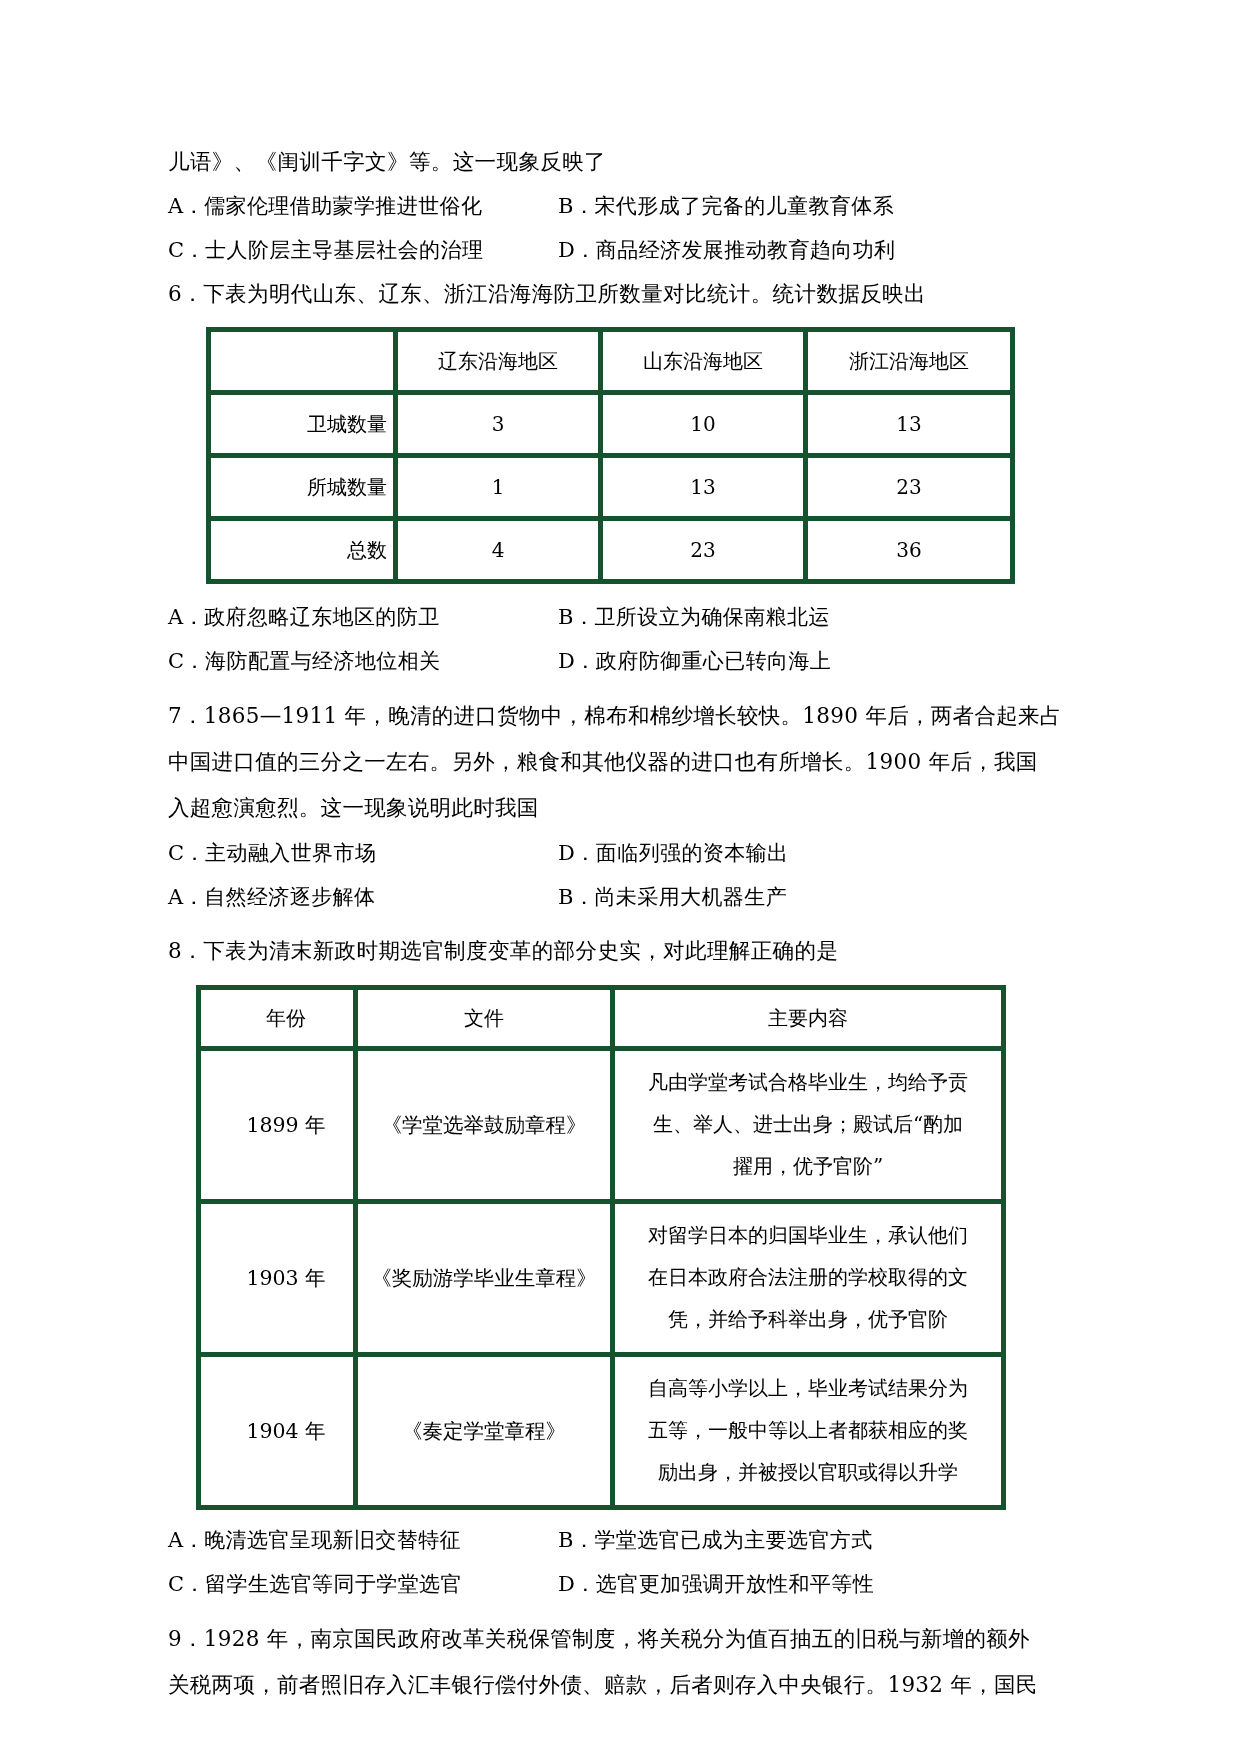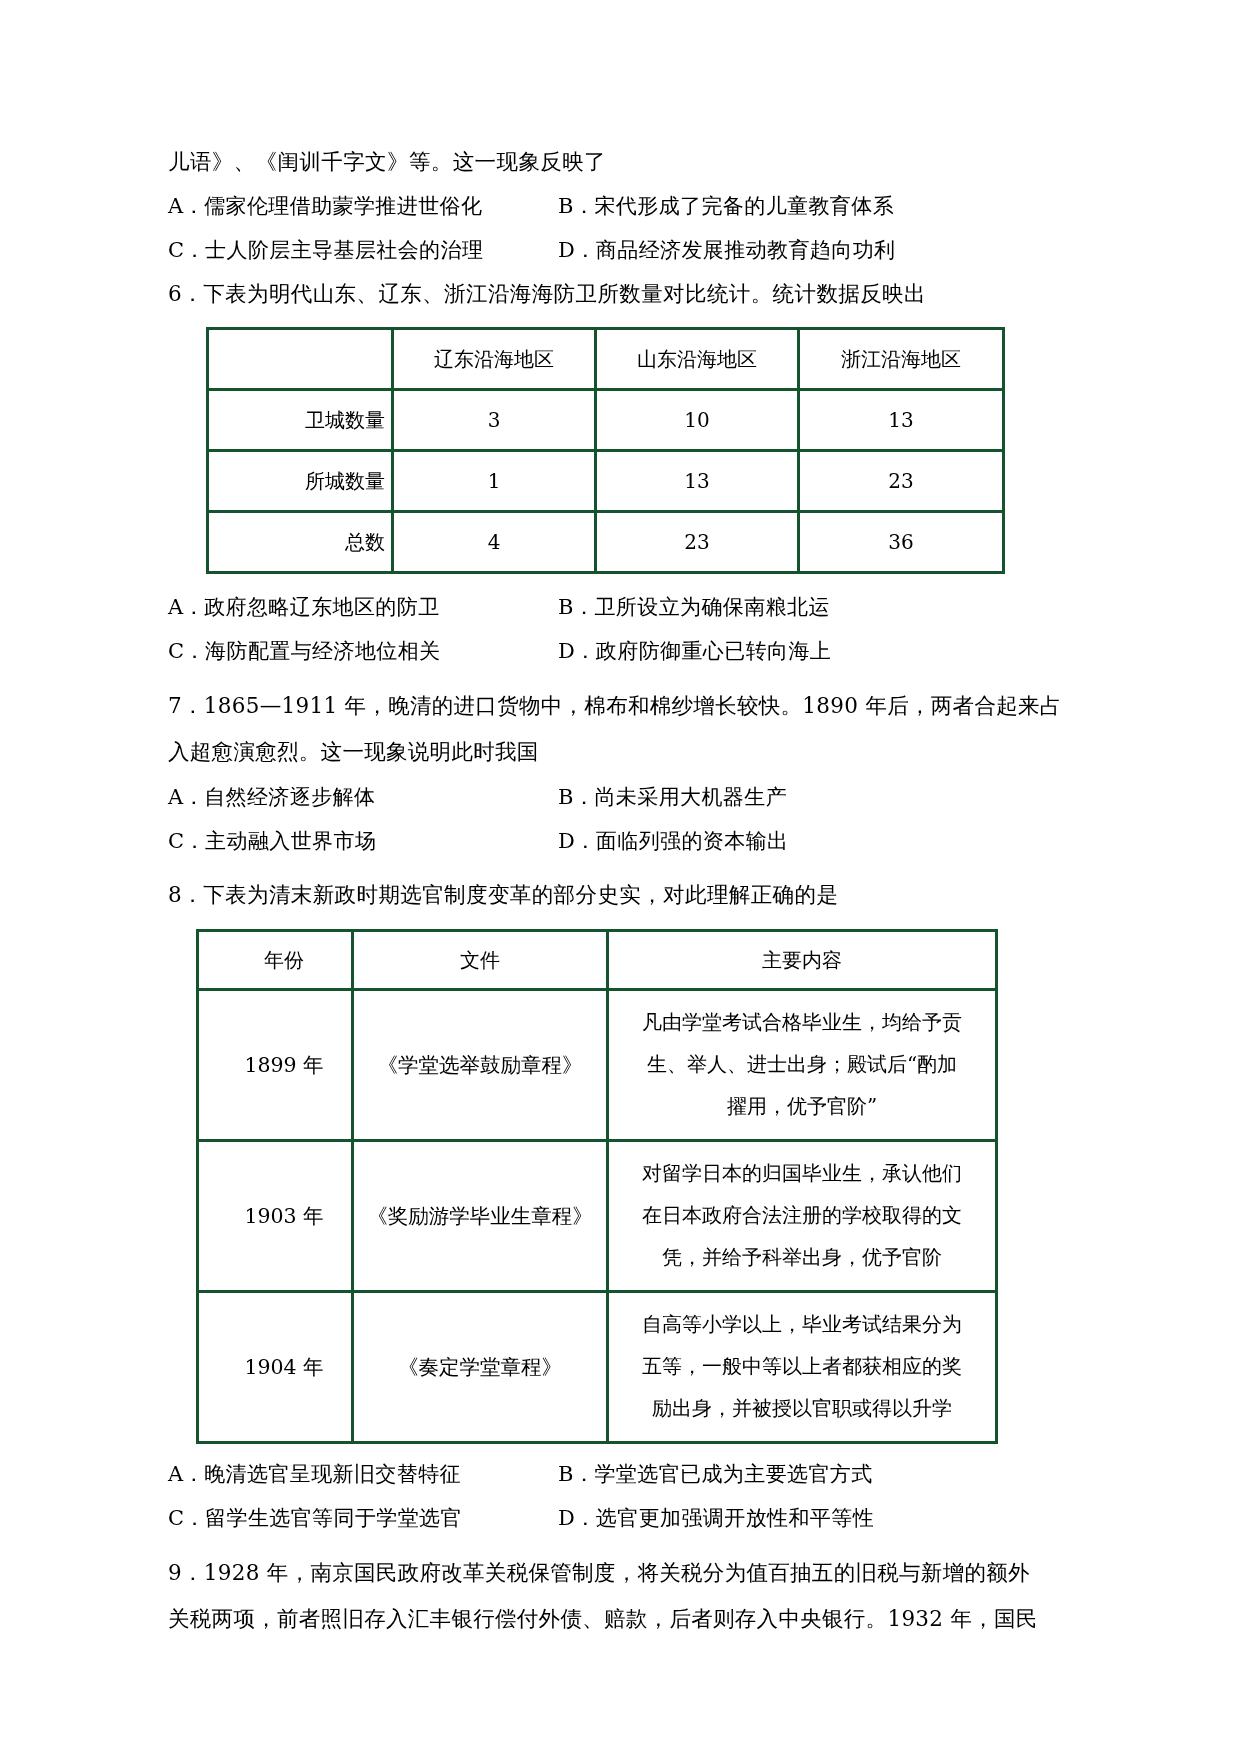--- a/index.html
+++ b/index.html
@@ -69,21 +69,21 @@
   }
   
   table.doc-table {
     border-collapse: collapse;
     font-size: 20px;
     line-height: 1.5;
     table-layout: fixed;
   }
   table.doc-table td,
   table.doc-table th {
-    border: 3px solid #14532d;
+    border: 5px solid #14532d;
     text-align: center;
     vertical-align: middle;
     font-weight: normal;
     padding: 4px 6px;
   }
   
   #table-haifang {
     width: 736px;
     margin: 11px 0 11px 38px;
   }
@@ -177,31 +177,32 @@
 
     <div class="opt-row">
       <div class="opt-col-left"><span class="opt-label">C．</span><span>海防配置与经济地位相关</span></div>
       <div class="opt-col-right"><span class="opt-label">D．</span><span>政府防御重心已转向海上</span></div>
     </div>
 
     <div class="spacer-sm"></div>
 
     <div class="para">
       <span class="ln">7．1865—1911 年，晚清的进口货物中，棉布和棉纱增长较快。1890 年后，两者合起来占</span>
+      <span class="ln">中国进口值的三分之一左右。另外，粮食和其他仪器的进口也有所增长。1900 年后，我国</span>
       <span class="ln">入超愈演愈烈。这一现象说明此时我国</span>
+    </div>
+
+    <div class="opt-row">
+      <div class="opt-col-left"><span class="opt-label">C．</span><span>主动融入世界市场</span></div>
+      <div class="opt-col-right"><span class="opt-label">D．</span><span>面临列强的资本输出</span></div>
     </div>
 
     <div class="opt-row">
       <div class="opt-col-left"><span class="opt-label">A．</span><span>自然经济逐步解体</span></div>
       <div class="opt-col-right"><span class="opt-label">B．</span><span>尚未采用大机器生产</span></div>
-    </div>
-
-    <div class="opt-row">
-      <div class="opt-col-left"><span class="opt-label">C．</span><span>主动融入世界市场</span></div>
-      <div class="opt-col-right"><span class="opt-label">D．</span><span>面临列强的资本输出</span></div>
     </div>
 
     <div class="spacer-sm"></div>
 
     <div class="line"><span class="qnum">8．</span><span>下表为清末新政时期选官制度变革的部分史实，对此理解正确的是</span></div>
 
     <table class="doc-table" id="table-xuanguan">
       <tbody>
         <tr>
           <td class="c0 hdr">年份</td>

